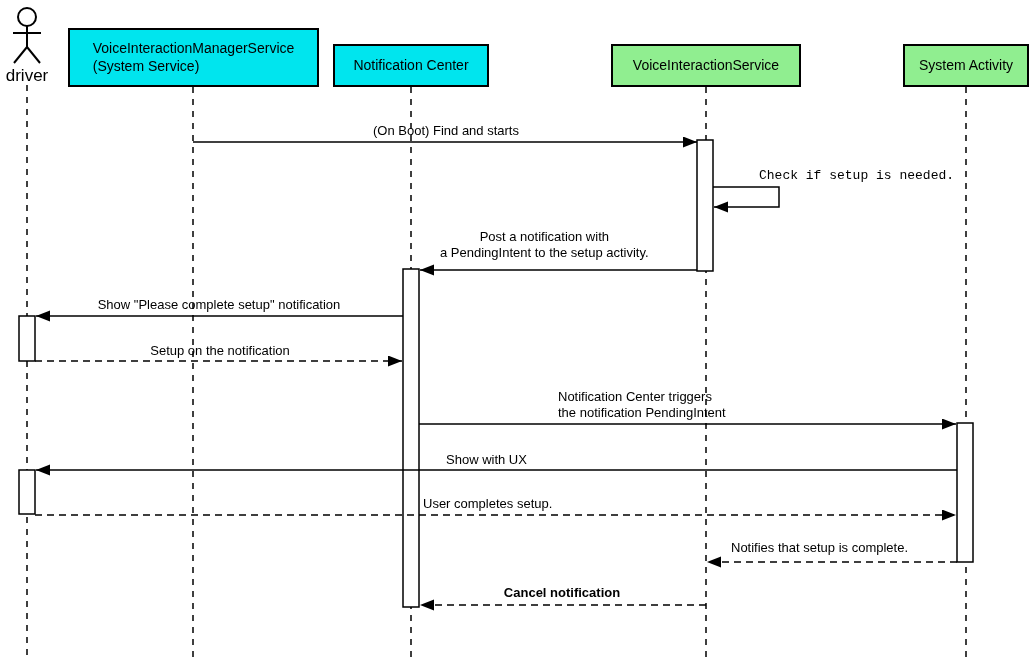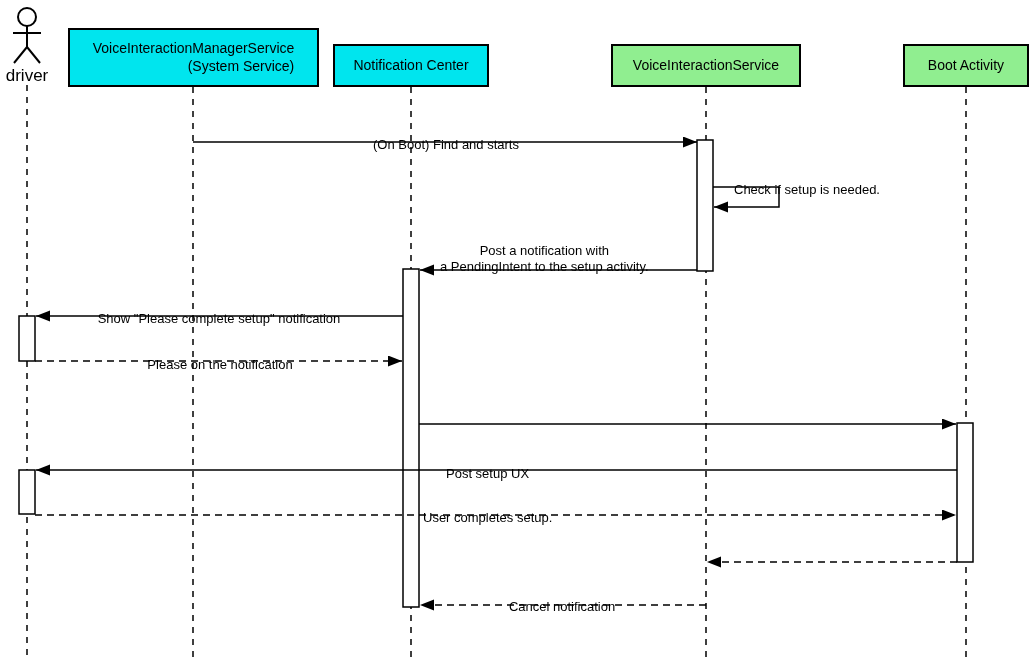--- a/index.html
+++ b/index.html
@@ -3,33 +3,32 @@
 <meta charset="utf-8">
 <style>
   html,body{margin:0;padding:0;background:#ffffff;}
   body{font-family:"Liberation Sans", sans-serif;color:#000;}
   .canvas{position:relative;width:1035px;height:664px;background:#fff;overflow:hidden;}
   .wires{position:absolute;left:0;top:0;}
   .pbox{
     position:absolute;
     border:2px solid #000;
     display:flex;align-items:center;justify-content:center;
-    text-align:right;font-size:14px;line-height:1.25;
+    text-align:left;font-size:14px;line-height:1.25;
     white-space:pre-line;box-sizing:border-box;
   }
   .pbox.cyan{background:#00e5ee;}
   .pbox.green{background:#90ee90;}
   .actor-label{
     position:absolute;font-size:17px;text-align:center;
     transform:translateX(-50%);white-space:nowrap;
   }
   .msg{
     position:absolute;font-size:13px;line-height:16px;
     white-space:pre-line;
-    margin-top:14px;
   }
   .msg.centered{transform:translateX(-50%);text-align:center;white-space:nowrap;}
 </style>
 </head>
 <body>
 
 <div class="canvas">
 
   <svg class="wires" width="1035" height="664" viewBox="0 0 1035 664">
     <defs>
@@ -73,27 +72,30 @@
       <line x1="35" y1="515" x2="956" y2="515" stroke-dasharray="7,5" marker-end="url(#arrow)"></line>
       <line x1="957" y1="562" x2="707" y2="562" stroke-dasharray="7,5" marker-end="url(#arrow)"></line>
       <line x1="706" y1="605" x2="420" y2="605" stroke-dasharray="7,5" marker-end="url(#arrow)"></line>
     </g>
   </svg>
 
   <div class="pbox cyan" style="left:68px;  top:28px; width:251px; height:59px;">VoiceInteractionManagerService
 (System Service)</div>
   <div class="pbox cyan" style="left:333px; top:44px; width:156px; height:43px;">Notification Center</div>
   <div class="pbox green" style="left:611px; top:44px; width:190px; height:43px;">VoiceInteractionService</div>
-  <div class="pbox green" style="left:903px; top:44px; width:126px; height:43px;">Boot Activity</div>
+  <div class="pbox green" style="left:903px; top:44px; width:126px; height:43px;">System Activity</div>
 
   <div class="actor-label" style="left:27px; top:66px;">driver</div>
 
   <div class="msg centered" style="left:446px; top:123px;">(On Boot) Find and starts</div>
-  <div class="msg" style="left:734px; top:168px;">Check if setup is needed.</div>
+  <div class="msg" style="left:759px; top:168px;font-family:Liberation Mono, monospace;">Check if setup is needed.</div>
   <div class="msg" style="left:440px; top:229px;text-align:center;">Post a notification with
 a PendingIntent to the setup activity.</div>
   <div class="msg centered" style="left:219px; top:297px;">Show "Please complete setup" notification</div>
-  <div class="msg centered" style="left:220px; top:343px;">Please on the notification</div>
-  <div class="msg" style="left:446px; top:452px;">Post setup UX</div>
+  <div class="msg centered" style="left:220px; top:343px;">Setup on the notification</div>
+  <div class="msg" style="left:558px; top:389px;">Notification Center triggers
+the notification PendingIntent</div>
+  <div class="msg" style="left:446px; top:452px;">Show with UX</div>
   <div class="msg" style="left:423px; top:496px;">User completes setup.</div>
-  <div class="msg centered" style="left:562px; top:585px;">Cancel notification</div>
+  <div class="msg" style="left:731px; top:540px;">Notifies that setup is complete.</div>
+  <div class="msg centered" style="left:562px; top:585px;font-weight:bold;">Cancel notification</div>
 
 </div>
 
 </body></html>

